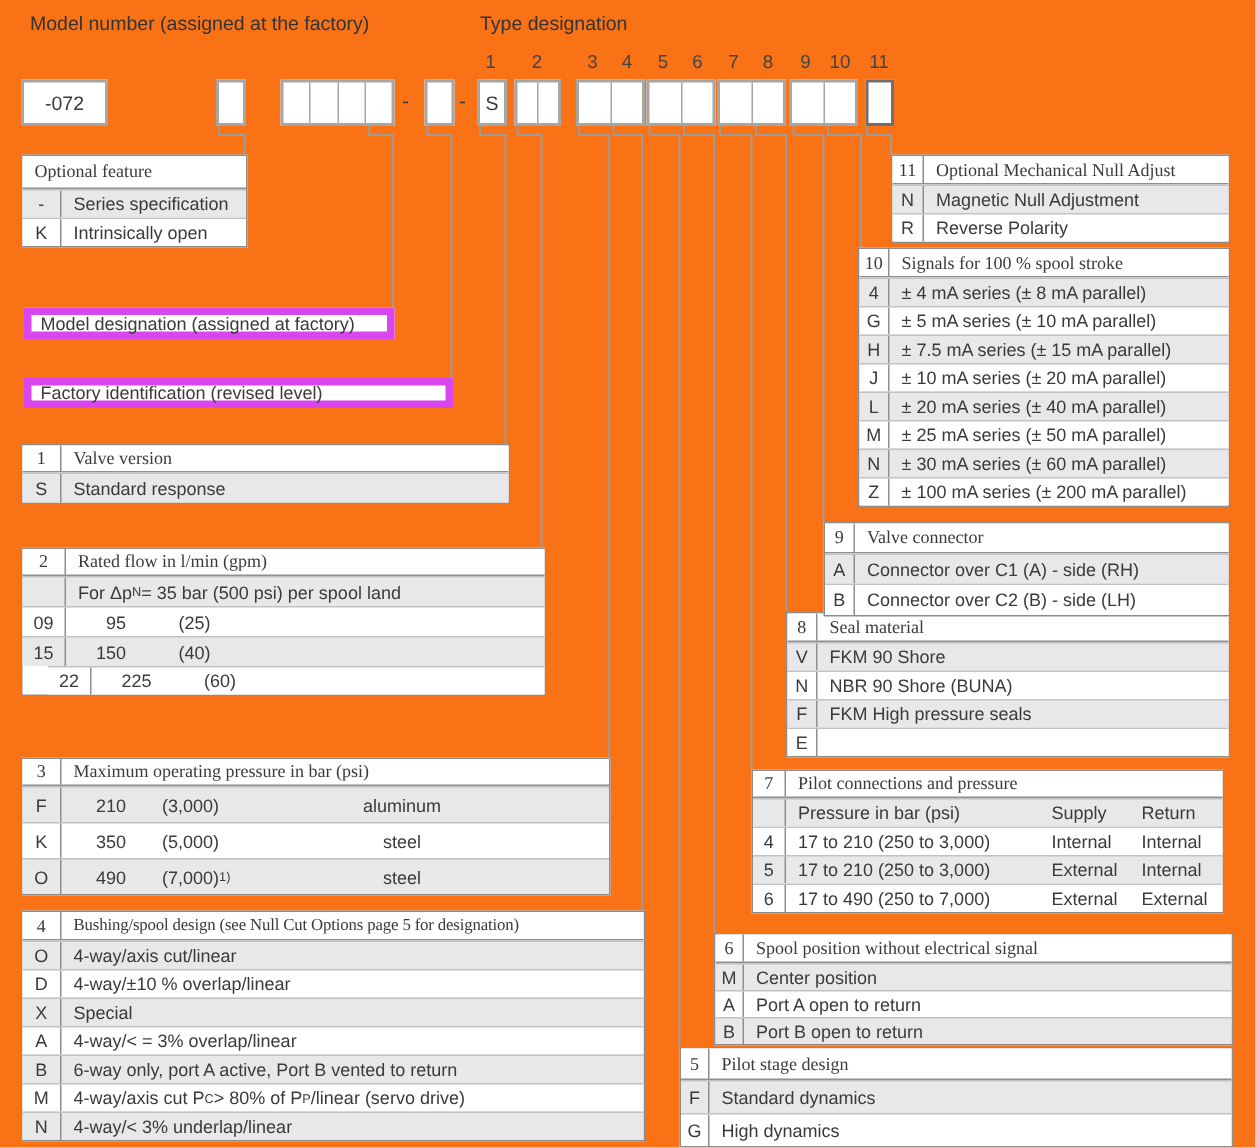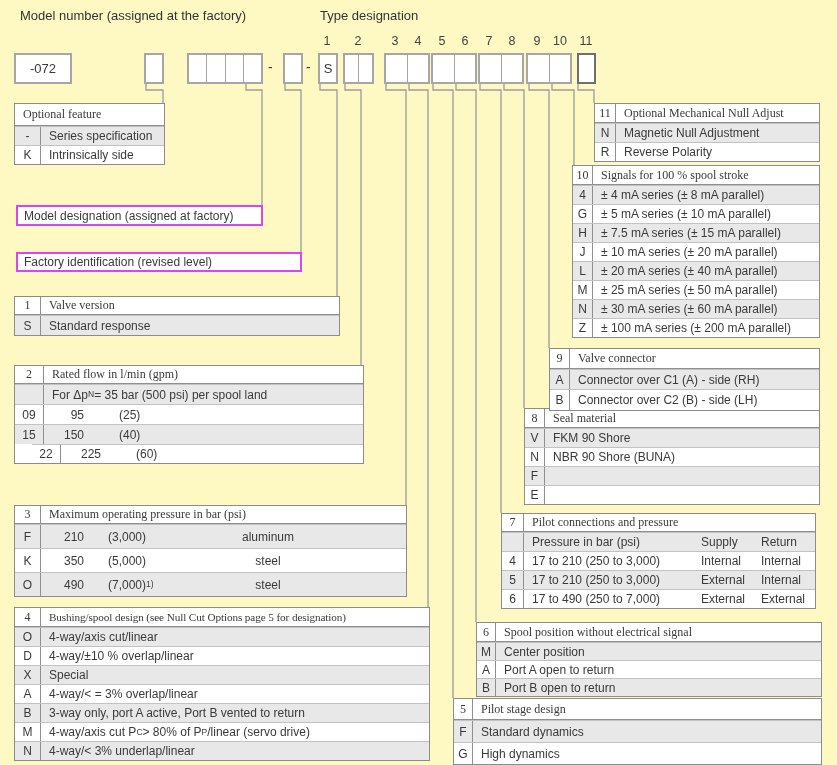--- a/index.html
+++ b/index.html
@@ -1,26 +1,26 @@
 <!DOCTYPE html>
 <html><head>
 <meta charset="utf-8">
 <style>
   html,body{margin:0;padding:0;background:#fff;}
-  .canvas{position:relative;width:837px;height:765px;background:#fef9c3;overflow:hidden;
+  .canvas{position:relative;width:837px;height:765px;background:#f97316;overflow:hidden;
           font-family:"Liberation Sans","DejaVu Sans",sans-serif;color:#3a3a3a;}
   .title{position:absolute;font-size:13px;color:#333;white-space:nowrap;}
   .posnum{position:absolute;top:34px;transform:translateX(-50%);font-size:12.5px;color:#444;}
   .cbox{position:absolute;top:53px;height:31px;border:2px solid #a6a6a6;box-sizing:border-box;
         background:#fff;display:flex;align-items:center;justify-content:center;font-size:13px;}
   .cbox.dark{border-color:#6f6f6f;}
   .cbox .cell{flex:1;height:100%;border-left:1px solid #a6a6a6;}
   .cbox .cell:first-child{border-left:none;}
   .dash{position:absolute;top:59px;font-size:14px;color:#3a3a3a;}
-  .callout{position:absolute;border:2px solid #d946ef;background:#fff;box-sizing:border-box;
+  .callout{position:absolute;border:5px solid #d946ef;background:#fff;box-sizing:border-box;
            display:flex;align-items:center;padding-left:6px;font-size:12px;white-space:nowrap;}
   .dtable{position:absolute;border:1px solid #8c8c8c;background:#fff;box-sizing:content-box;font-size:12px;}
   .trow{position:relative;display:flex;box-sizing:border-box;border-top:1px solid #c2c2c2;background:#fff;}
   .trow.header{border-top:none;border-bottom:1px solid #8f8f8f;font-family:Liberation Serif, serif;}
   .trow.shaded{background:#e8e8e8;}
   .code{flex:0 0 auto;border-right:1px solid #8f8f8f;display:flex;align-items:center;
         justify-content:center;box-sizing:border-box;}
   .desc{flex:1;display:flex;align-items:center;padding-left:8px;white-space:nowrap;}
   .acell{position:absolute;top:0;bottom:0;display:flex;align-items:center;white-space:nowrap;}
   .title-text.tight{font-size:11.2px;letter-spacing:-0.1px;}
@@ -115,21 +115,21 @@
   <div class="dtable" style="left: 14px; top: 103px; width: 149px;">
       <div class="trow header" style="height: 22px;">
         <span class="desc title-text">Optional feature</span>
       </div>
       <div class="trow shaded" style="height: 19px;">
         <span class="code" style="width: 26px;">-</span>
         <span class="desc">Series specification</span>
       </div>
       <div class="trow" style="height: 19px;">
         <span class="code" style="width: 26px;">K</span>
-        <span class="desc">Intrinsically side</span>
+        <span class="desc">Intrinsically open</span>
       </div>
     </div>
   <div class="dtable" style="left: 14px; top: 296px; width: 324px;">
       <div class="trow header" style="height: 18px;">
         <span class="code" style="width: 26px;">1</span>
         <span class="desc title-text">Valve version</span>
       </div>
       <div class="trow shaded" style="height: 20px;">
         <span class="code" style="width: 26px;">S</span>
         <span class="desc">Standard response</span>
@@ -200,21 +200,21 @@
       <div class="trow shaded" style="height: 19px;">
         <span class="code" style="width: 26px;">X</span>
         <span class="desc">Special</span>
       </div>
       <div class="trow" style="height: 19px;">
         <span class="code" style="width: 26px;">A</span>
         <span class="desc">4-way/&lt; = 3% overlap/linear</span>
       </div>
       <div class="trow shaded" style="height: 19px;">
         <span class="code" style="width: 26px;">B</span>
-        <span class="desc">3-way only, port A active, Port B vented to return</span>
+        <span class="desc">6-way only, port A active, Port B vented to return</span>
       </div>
       <div class="trow" style="height: 19px;">
         <span class="code" style="width: 26px;">M</span>
         <span class="desc">4-way/axis cut P<sub>C</sub> &gt; 80% of P<sub>P</sub>/linear (servo drive)</span>
       </div>
       <div class="trow shaded" style="height: 19px;">
         <span class="code" style="width: 26px;">N</span>
         <span class="desc">4-way/&lt; 3% underlap/linear</span>
       </div>
     </div>
@@ -288,20 +288,21 @@
       <div class="trow shaded" style="height: 19px;">
         <span class="code" style="width: 20px;">V</span>
         <span class="desc">FKM 90 Shore</span>
       </div>
       <div class="trow" style="height: 19px;">
         <span class="code" style="width: 20px;">N</span>
         <span class="desc">NBR 90 Shore (BUNA)</span>
       </div>
       <div class="trow shaded" style="height: 19px;">
         <span class="code" style="width: 20px;">F</span>
+        <span class="desc">FKM High pressure seals</span>
       </div>
       <div class="trow" style="height: 19px;">
         <span class="code" style="width: 20px;">E</span>
       </div>
     </div>
   <div class="dtable" style="left: 549px; top: 348px; width: 269px;">
       <div class="trow header" style="height: 20px;">
         <span class="code" style="width: 20px;">9</span>
         <span class="desc title-text">Valve connector</span>
       </div>

